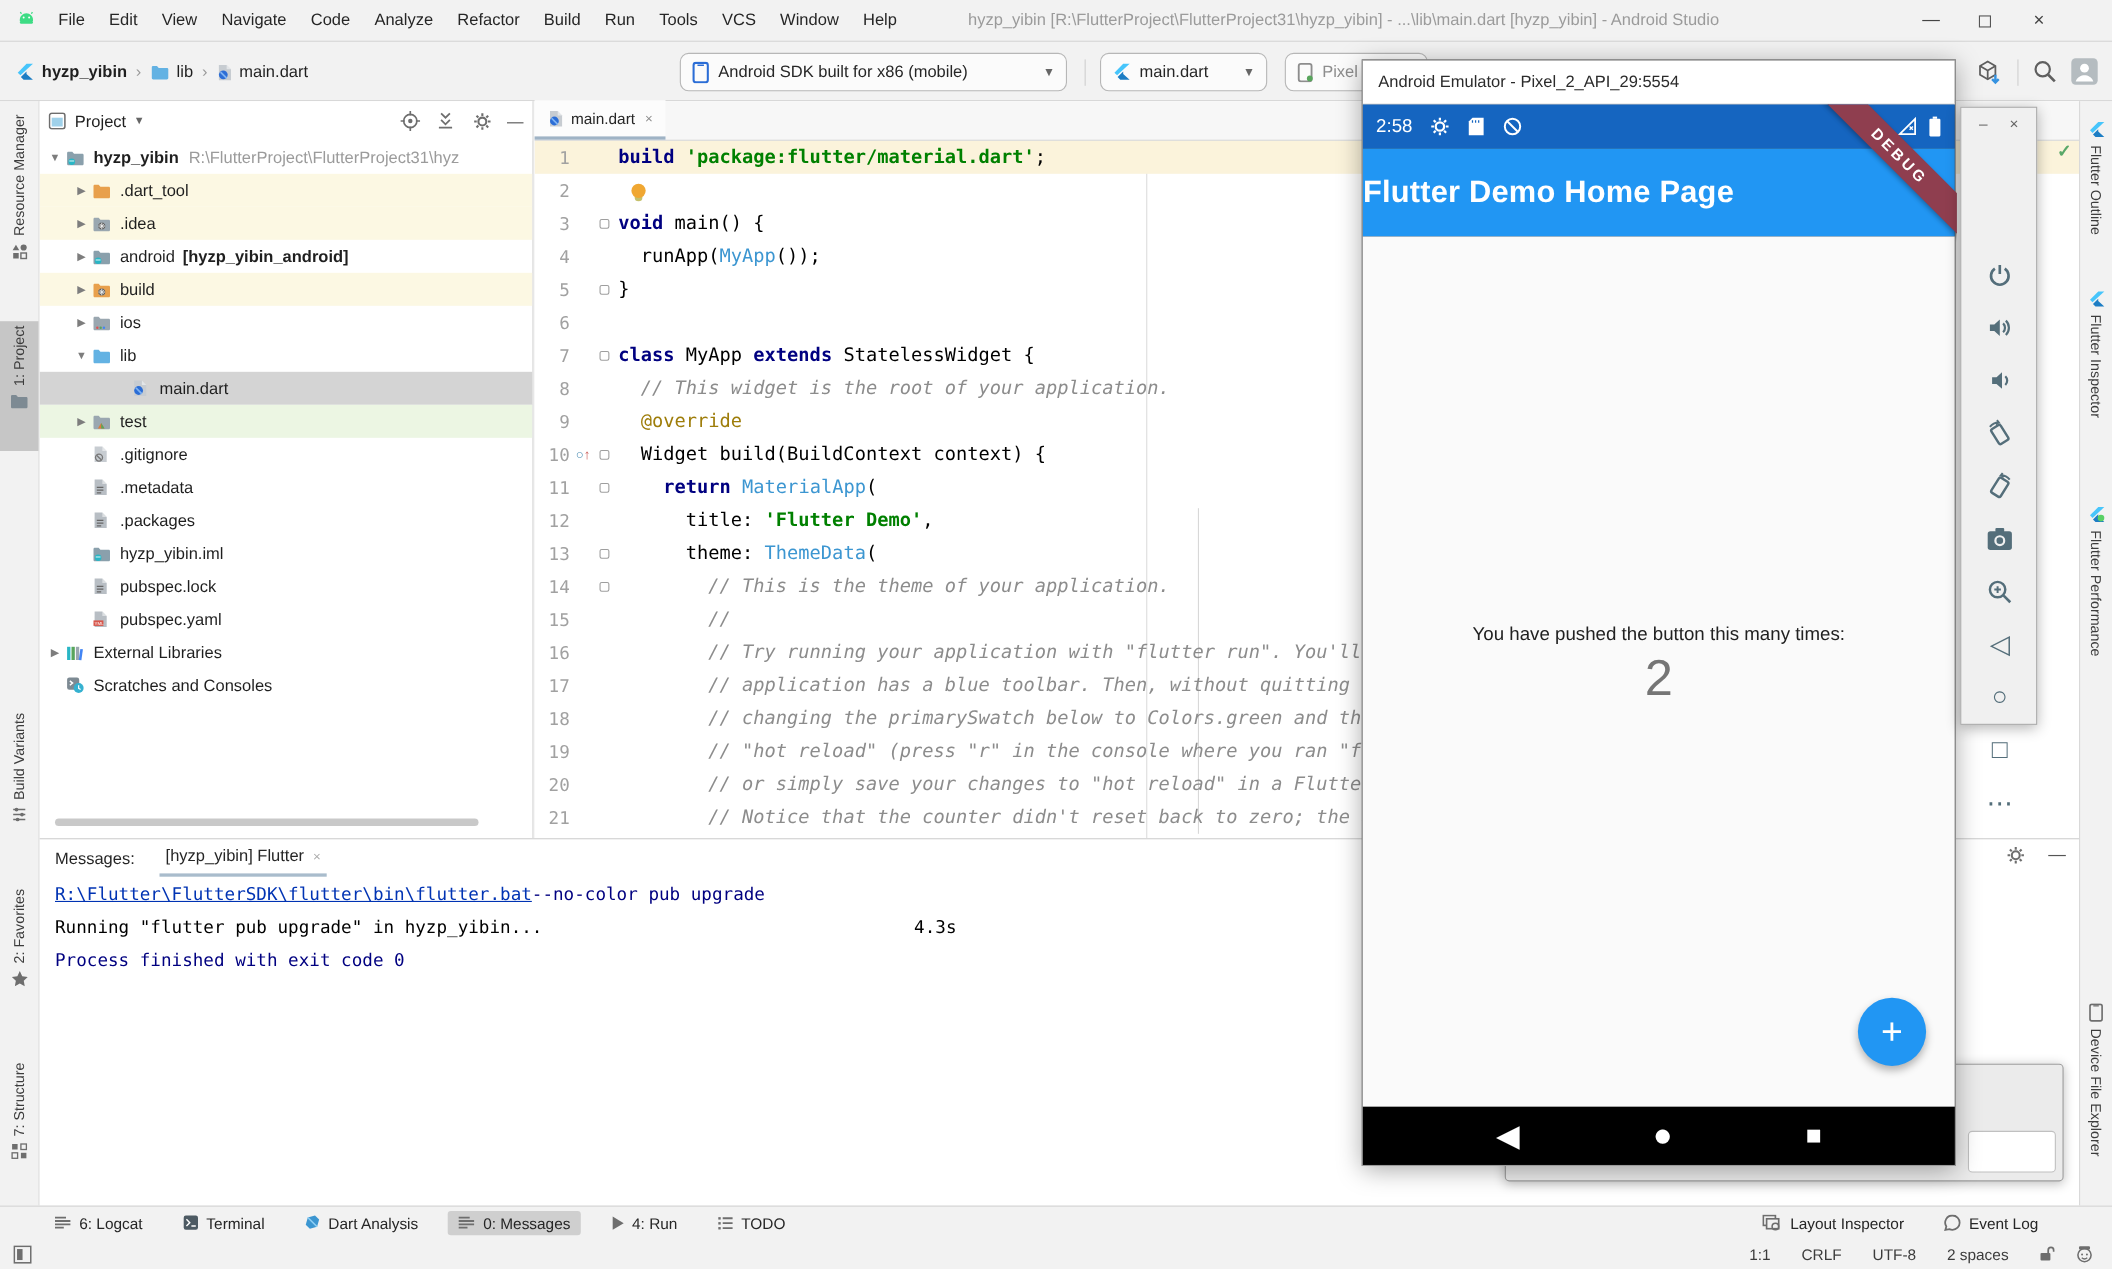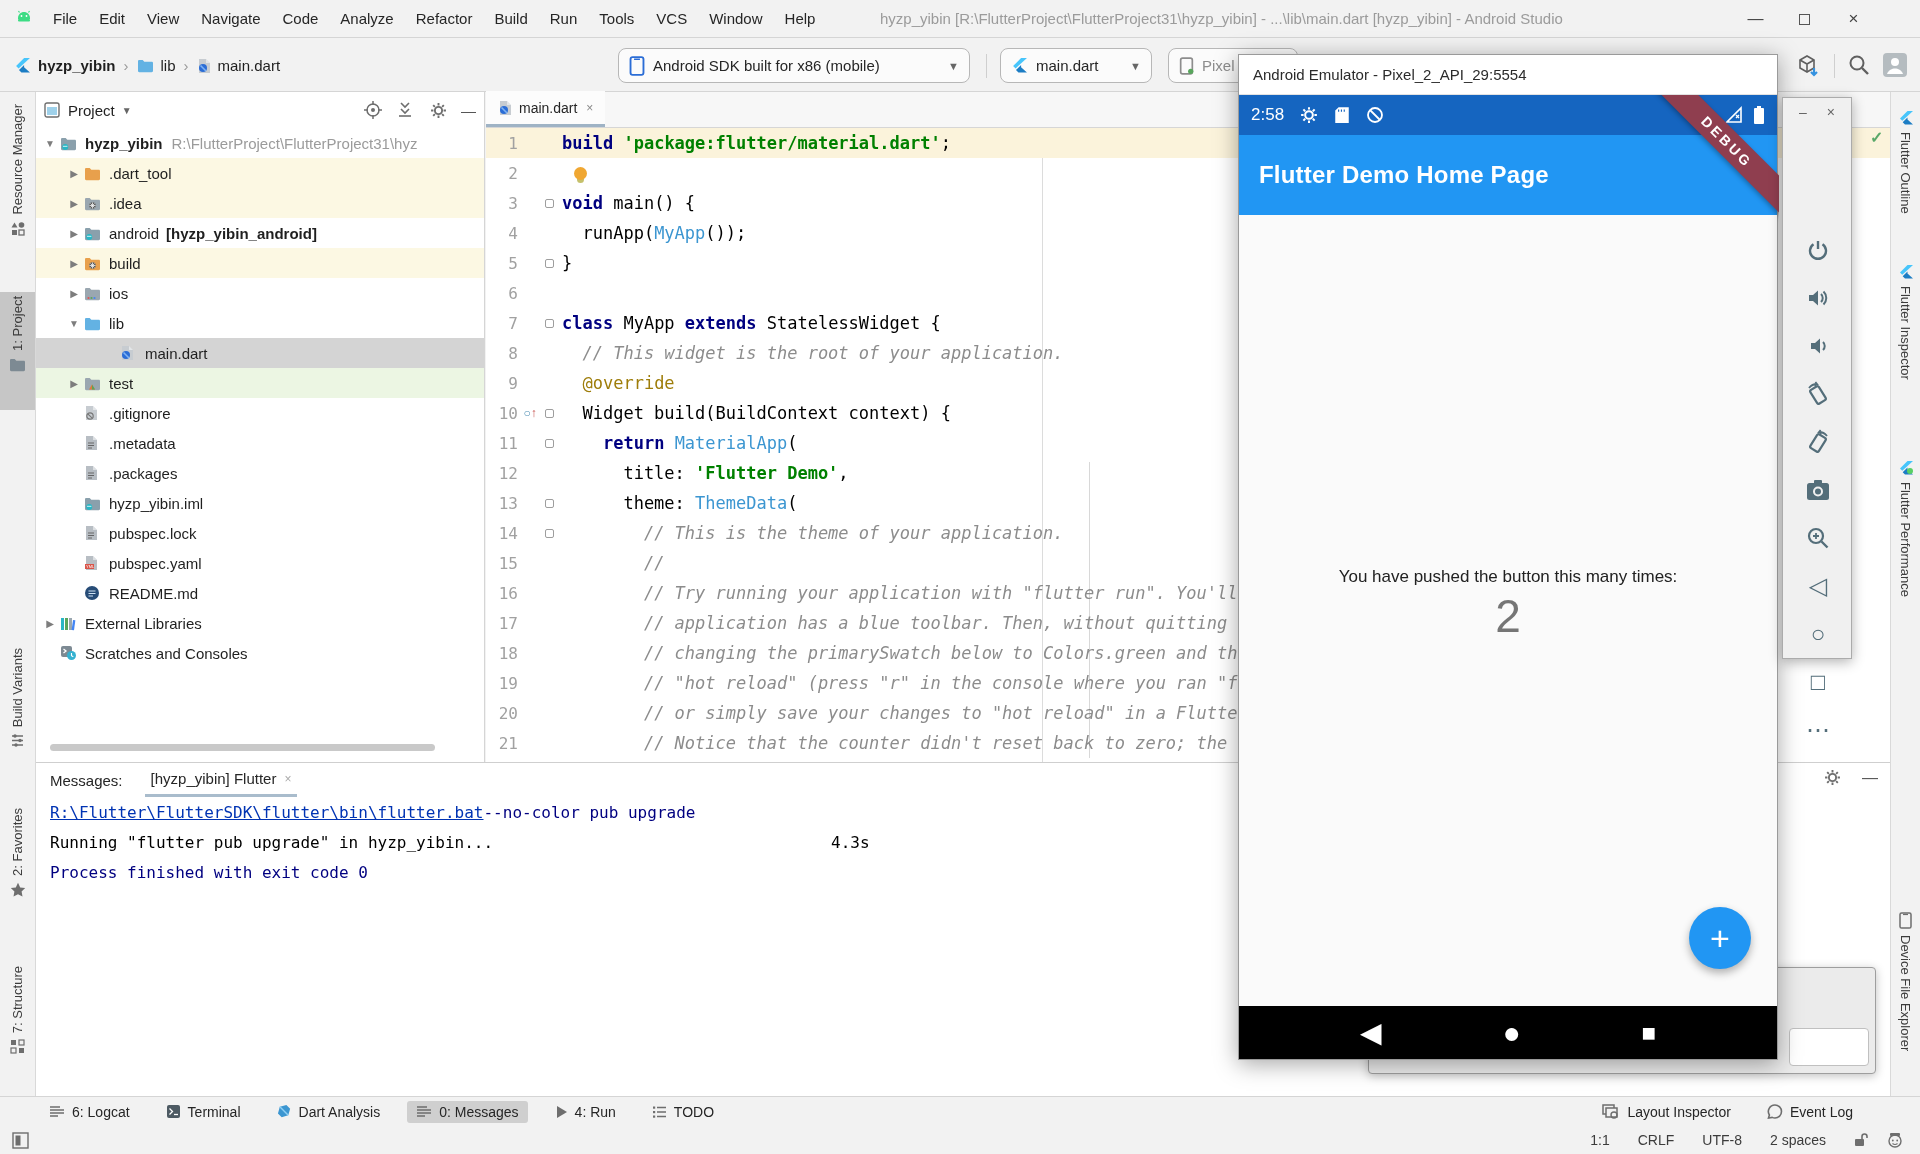--- a/index.html
+++ b/index.html
@@ -124,21 +124,21 @@
   #popup-inner { position:absolute; left:420px; top:60px; width:80px; height:38px;
     background:#fff; border:1px solid #c0c0c0; border-radius:4px; }
   #emu { position:absolute; left:1238px; top:54px; width:540px; height:1006px;
     background:#404040; border:1px solid #9a9a9a; box-shadow:0 4px 22px rgba(0,0,0,.35); z-index:10; }
   #emu-titlebar { height:40px; background:#fff; display:flex; align-items:center;
     padding-left:14px; font-size:15px; color:#2b2b2b; border-bottom:1px solid #e2e2e2; }
   #emu-status { height:40px; background:#1565c0; color:#fff; display:flex; align-items:center;
     padding:0 12px; gap:16px; font-size:17px; }
   #emu-status .right { margin-left:auto; display:flex; gap:10px; align-items:center; }
   #emu-appbar { height:80px; background:#2196f3; color:#fff; display:flex; align-items:center;
-    padding-left:20px; font-size:24px; font-weight:bold; letter-spacing:.2px; }
+    font-size:28px; font-weight:bold; letter-spacing:.2px; }
   #emu-body { position:relative; height:791px; background:#fafafa; overflow:hidden; }
   #pushed-text { position:absolute; left:0; top:352px; width:100%; text-align:center;
     font-size:17px; color:#212121; }
   #counter { position:absolute; left:0; top:374px; width:100%; text-align:center;
     font-size:46px; color:#757575; }
   #fab { position:absolute; left:450px; top:692px; width:62px; height:62px; border-radius:50%;
     background:#2196f3; color:#fff; display:flex; align-items:center; justify-content:center;
     font-size:34px; box-shadow:0 4px 8px rgba(0,0,0,.3); }
   #emu-nav { height:53px; background:#000; display:flex; align-items:center;
     justify-content:space-evenly; color:#fff; }
@@ -562,30 +562,20 @@
         <span class="ticon">
           <svg width="14" height="16" viewBox="0 0 14 16">
             <path d="M2 1h7l4 4v10H2z" fill="#b8bec4"></path>
             <path d="M9 1v4h4" fill="#fff" opacity=".5"></path>
             <rect x="1" y="9" width="9" height="5" fill="#d8554a"></rect>
             <text x="2" y="13" font-size="4" fill="#fff" font-family="sans-serif">YML</text>
           </svg>
         </span>
         <span>pubspec.yaml</span>
       </div>
-      <div class="tree-row" style="padding-left: 28px;">
-        <span class="arrow"></span>
-        <span class="ticon">
-          <svg width="16" height="16" viewBox="0 0 16 16">
-            <circle cx="8" cy="8" r="7" fill="#274c77"></circle>
-            <path d="M4.5 6h7M4.5 8.5h7M4.5 11h4.5" stroke="#cfe2f3" stroke-width="1.1"></path>
-          </svg>
-        </span>
-        <span>README.md</span>
-      </div>
       <div class="tree-row" style="padding-left: 4px;">
         <span class="arrow">▶</span>
         <span class="ticon">
           <svg width="16" height="15" viewBox="0 0 16 15">
             <rect x="1" y="2" width="3" height="12" fill="#29b6c5"></rect>
             <rect x="5" y="2" width="3" height="12" fill="#58a55c"></rect>
             <rect x="9" y="2" width="3" height="12" fill="#9aa7b0"></rect>
             <rect x="13" y="4" width="2.4" height="10" fill="#4285f4" transform="rotate(8 13 4)"></rect>
           </svg>
         </span>

